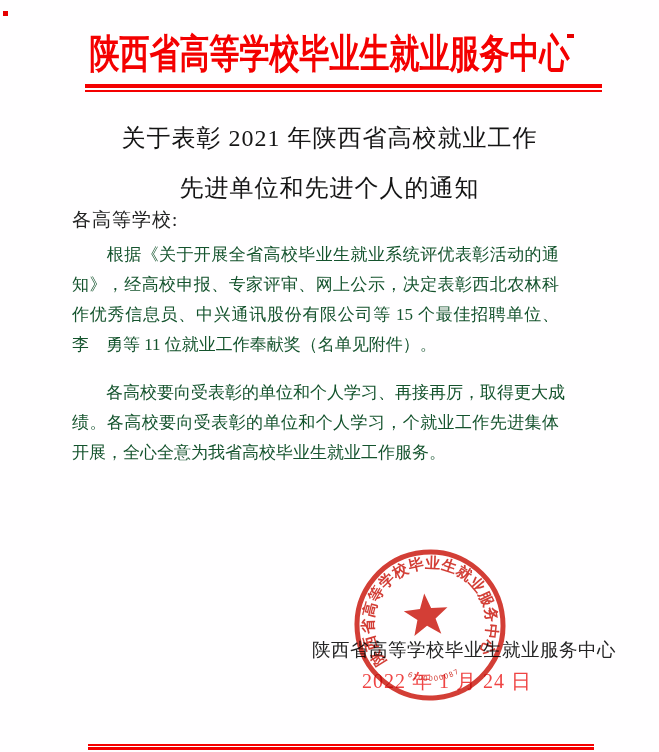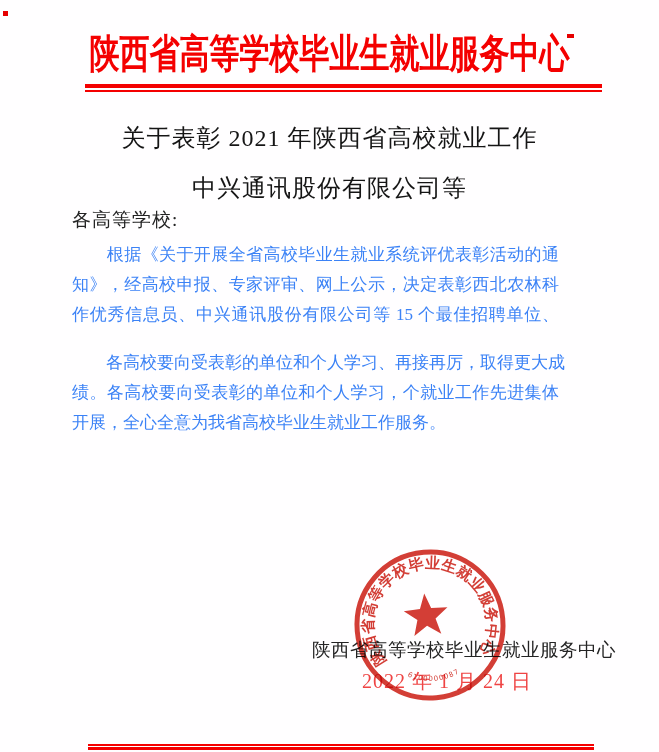--- a/index.html
+++ b/index.html
@@ -49,21 +49,21 @@
   
   .content{
     position:absolute;left:72px;top:206px;width:487px;
   }
   .salutation{
     font-size:19px;line-height:28px;color:#242424;letter-spacing:1px;
   }
   .para{margin-top:6px;}
   .para.second{margin-top:18px;}
   .bline{
-    font-size:17px;line-height:30px;color:#3b82f6;
+    font-size:17px;line-height:30px;color:#14532d;
     text-align:justify;text-align-last:justify;
     white-space:nowrap;
   }
   .bline.last{text-align-last:left;}
 
   
   .sig-org{
     position:absolute;top:637px;right:74px;
     font-size:18.5px;letter-spacing:0.5px;color:#242424;white-space:nowrap;
   }
@@ -97,30 +97,31 @@
   <div class="mark mark-tl"></div>
   <div class="mark mark-tr"></div>
 
   <div class="letterhead">
     <span>陕西省高等学校毕业生就业服务中心</span>
   </div>
   <div class="rule-top"></div>
 
   <div class="doc-title">
     <div>关于表彰 2021 年陕西省高校就业工作</div>
-    <div>中兴通讯股份有限公司等</div>
+    <div>先进单位和先进个人的通知</div>
   </div>
 
   <div class="content">
     <div class="salutation">各高等学校:</div>
 
     <div class="para">
       <div class="bline">　　根据《关于开展全省高校毕业生就业系统评优表彰活动的通</div>
       <div class="bline">知》，经高校申报、专家评审、网上公示，决定表彰西北农林科</div>
       <div class="bline">作优秀信息员、中兴通讯股份有限公司等 15 个最佳招聘单位、</div>
+      <div class="bline last">李　勇等 11 位就业工作奉献奖（名单见附件）。</div>
     </div>
 
     <div class="para second">
       <div class="bline">　　各高校要向受表彰的单位和个人学习、再接再厉，取得更大成</div>
       <div class="bline">绩。各高校要向受表彰的单位和个人学习，个就业工作先进集体</div>
       <div class="bline last">开展，全心全意为我省高校毕业生就业工作服务。</div>
     </div>
   </div>
 
   <div class="sig-org">陕西省高等学校毕业生就业服务中心</div>

